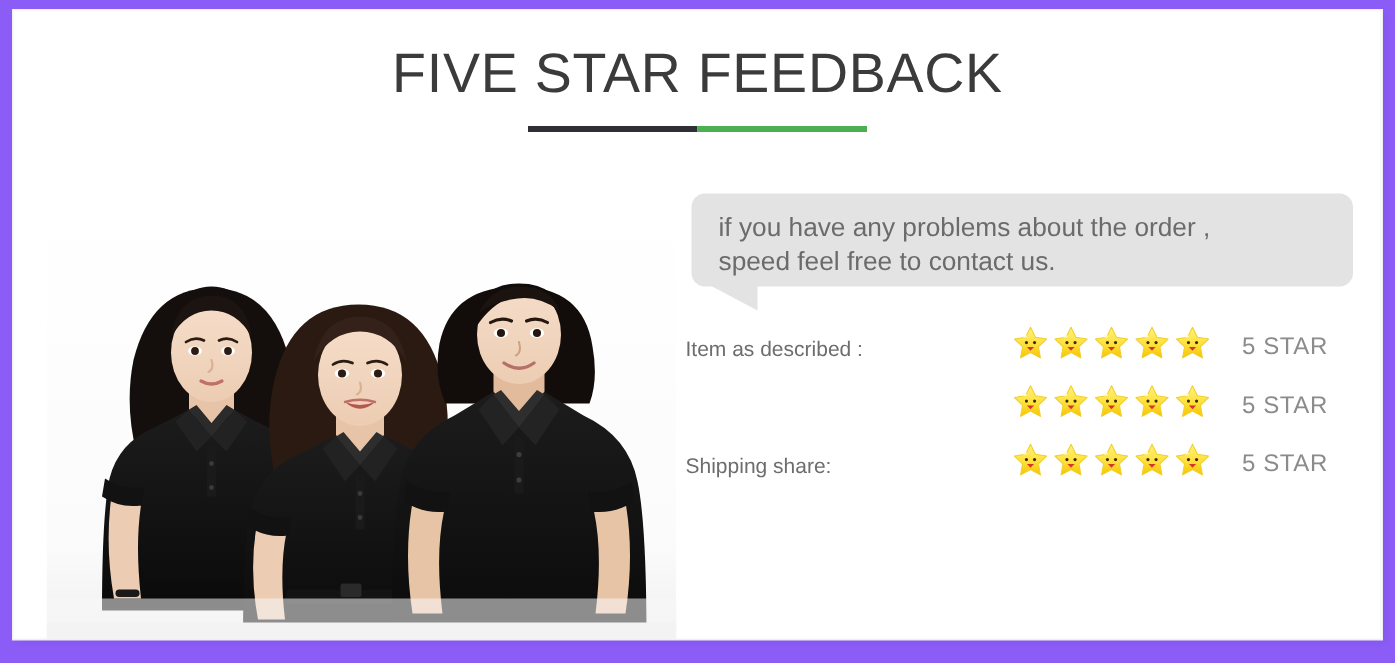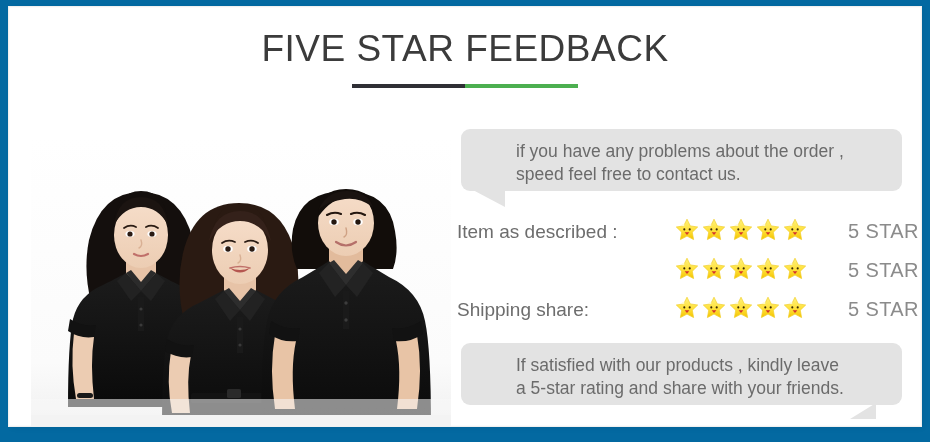--- a/index.html
+++ b/index.html
@@ -10,21 +10,21 @@
   body {
     font-family: "Liberation Sans", sans-serif;
     -webkit-font-smoothing: antialiased;
   }
 
   .stage {
     position: relative;
     width: 930px;
     height: 442px;
     overflow: hidden;
-    background: #0369a1;
+    background: #8b5cf6;
   }
 
   
   .card {
     position: absolute;
     left: 9px;
     top: 7px;
     width: 912px;
     height: 419px;
     background: #ffffff;
@@ -86,21 +86,21 @@
     position: absolute;
     background: #e3e3e3;
     border-radius: 9px;
     color: #6b6b6b;
     font-size: 17.5px;
     line-height: 23px;
     padding: 11px 16px 12px 18px;
     box-sizing: border-box;
     white-space: nowrap;
   }
-  .bubble .ln { display: block; margin-left: 37px; }
+  .bubble .ln { display: block; }
 
   .bubble-top {
     left: 9px;
     top: 18px;
     width: 441px;
     height: 62px;
   }
   .bubble-top .tail {
     position: absolute;
     left: 10px;
@@ -136,39 +136,38 @@
   }
   .rating-row {
     position: relative;
     height: 39px;
     display: flex;
     align-items: center;
   }
   .rating-label {
     position: absolute;
     left: 5px;
-    font-size: 19px;
+    font-size: 14px;
     color: #6d6d6d;
     white-space: nowrap;
   }
   .rating-stars {
     position: absolute;
     left: 222px;
     display: flex;
     gap: 1px;
     align-items: center;
   }
   .rating-value {
     position: absolute;
     left: 376px;
-    font-size: 20px;
+    font-size: 16px;
     color: #8b8b8b;
     letter-spacing: 0.4px;
     white-space: nowrap;
-    margin-left: 20px;
   }
   .star-ico { display: block; }
 
   
   .logo {
     position: absolute;
     right: 8px;
     bottom: 4px;
     width: 88px;
     height: 46px;
@@ -447,23 +446,18 @@
                   <circle cx="15.7" cy="12.4" r="1.05" fill="#3a2a06"></circle>
                   <path d="M10.6 15.3 h4.8 l-2.4 2.6 Z" fill="#d4342c"></path>
                   <ellipse cx="9.1" cy="8.1" rx="1.5" ry="1.1" fill="#fffbd0" opacity="0.85"></ellipse>
                 </svg></span>
           </span>
           <span class="rating-value">5 STAR</span>
         </div>
 
       </div>
 
-      <div class="bubble bubble-bottom">
-        <span class="ln">If satisfied with our products ,  kindly leave</span>
-        <span class="ln">a 5-star rating and share with your friends.</span>
-        <span class="tail"></span>
-      </div>
 
     </div>
 
 
   </div>
 </div>
 
 </body></html>

